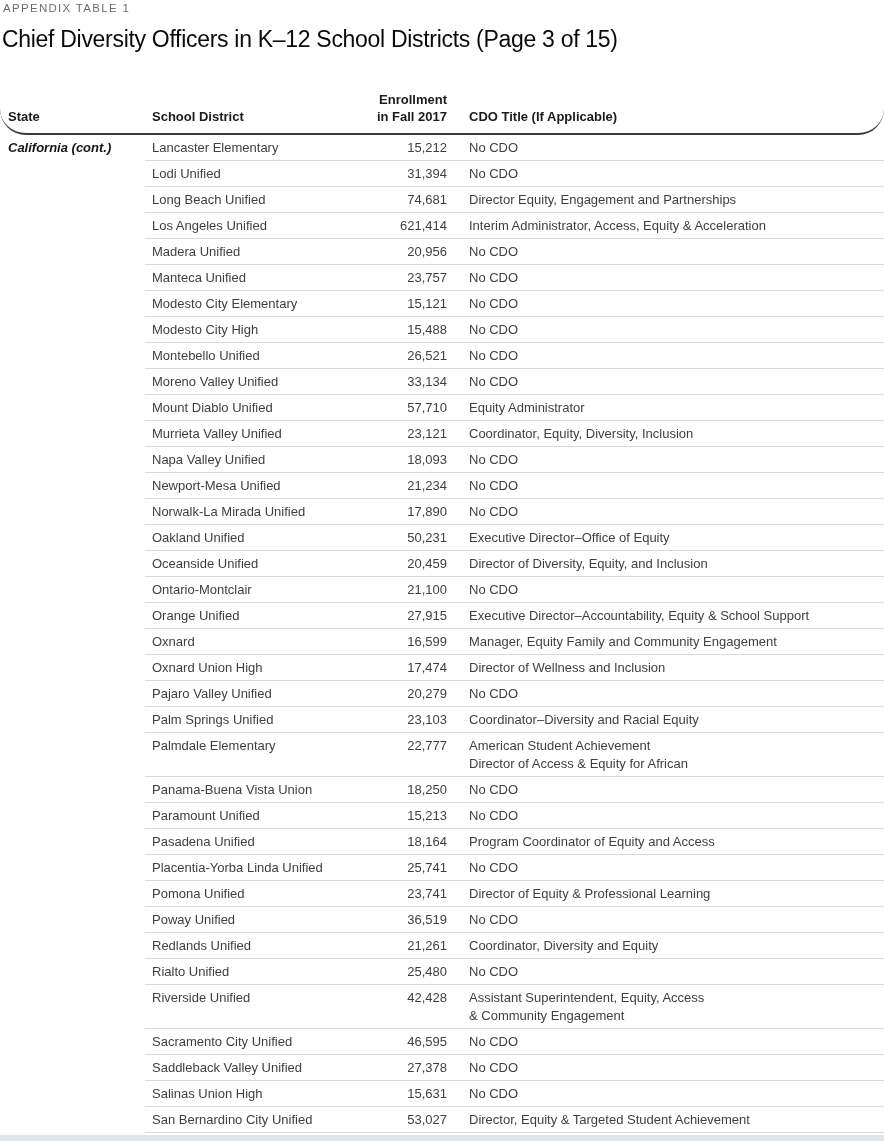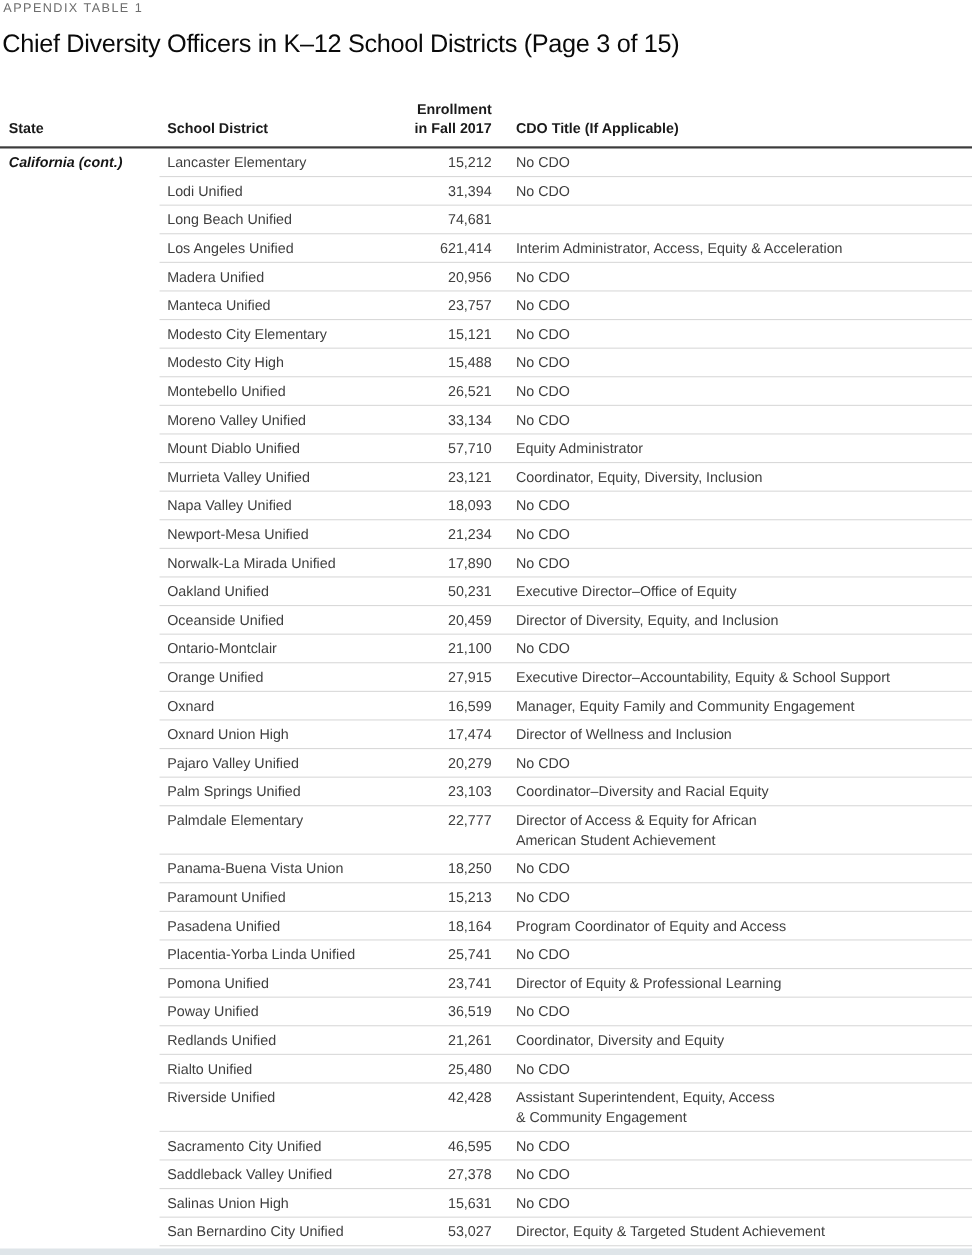--- a/index.html
+++ b/index.html
@@ -9,20 +9,21 @@
     width: 884px;
     height: 1141px;
     background: #ffffff;
     font-family: "Liberation Sans", sans-serif;
     overflow: hidden;
   }
   .header {
     position: relative;
     height: 135px;
     border-bottom: 2px solid #3c3c3c;
+    border-radius: 26px;
   }
   .eyebrow {
     position: absolute;
     top: 2px;
     left: 3px;
     font-size: 11.5px;
     letter-spacing: 1.3px;
     color: #6d6d6d;
   }
   .title {
@@ -115,20 +116,23 @@
     <div class="district-cell">Lodi Unified</div>
     <div class="enroll-cell">31,394</div>
     <div class="cdo-cell">
           <div>No CDO</div>
         </div>
   </div>
       <div class="row grid-cols">
     <div class="state-cell"></div>
     <div class="district-cell">Long Beach Unified</div>
     <div class="enroll-cell">74,681</div>
+    <div class="cdo-cell">
+          <div>Director Equity, Engagement and Partnerships</div>
+        </div>
   </div>
       <div class="row grid-cols">
     <div class="state-cell"></div>
     <div class="district-cell">Los Angeles Unified</div>
     <div class="enroll-cell">621,414</div>
     <div class="cdo-cell">
           <div>Interim Administrator, Access, Equity &amp; Acceleration</div>
         </div>
   </div>
       <div class="row grid-cols">
@@ -281,22 +285,22 @@
     <div class="enroll-cell">23,103</div>
     <div class="cdo-cell">
           <div>Coordinator–Diversity and Racial Equity</div>
         </div>
   </div>
       <div class="row grid-cols">
     <div class="state-cell"></div>
     <div class="district-cell">Palmdale Elementary</div>
     <div class="enroll-cell">22,777</div>
     <div class="cdo-cell">
+          <div>American Student Achievement</div>
           <div>Director of Access &amp; Equity for African</div>
-          <div>American Student Achievement</div>
         </div>
   </div>
       <div class="row grid-cols">
     <div class="state-cell"></div>
     <div class="district-cell">Panama-Buena Vista Union</div>
     <div class="enroll-cell">18,250</div>
     <div class="cdo-cell">
           <div>No CDO</div>
         </div>
   </div>

